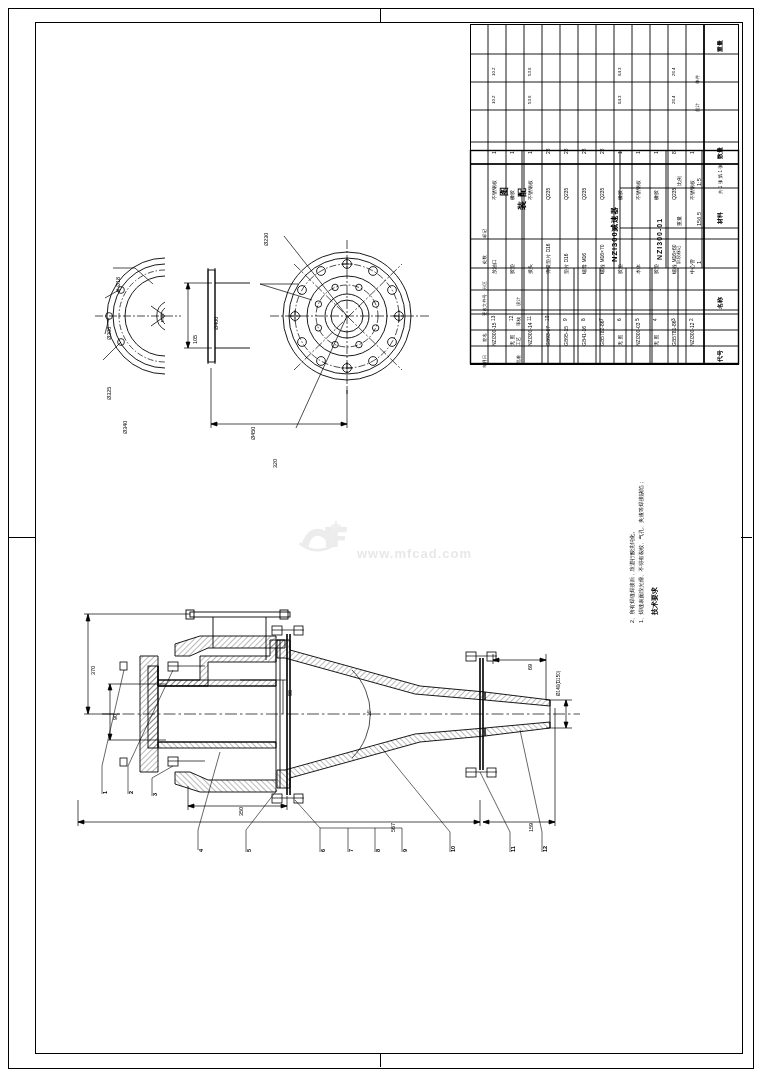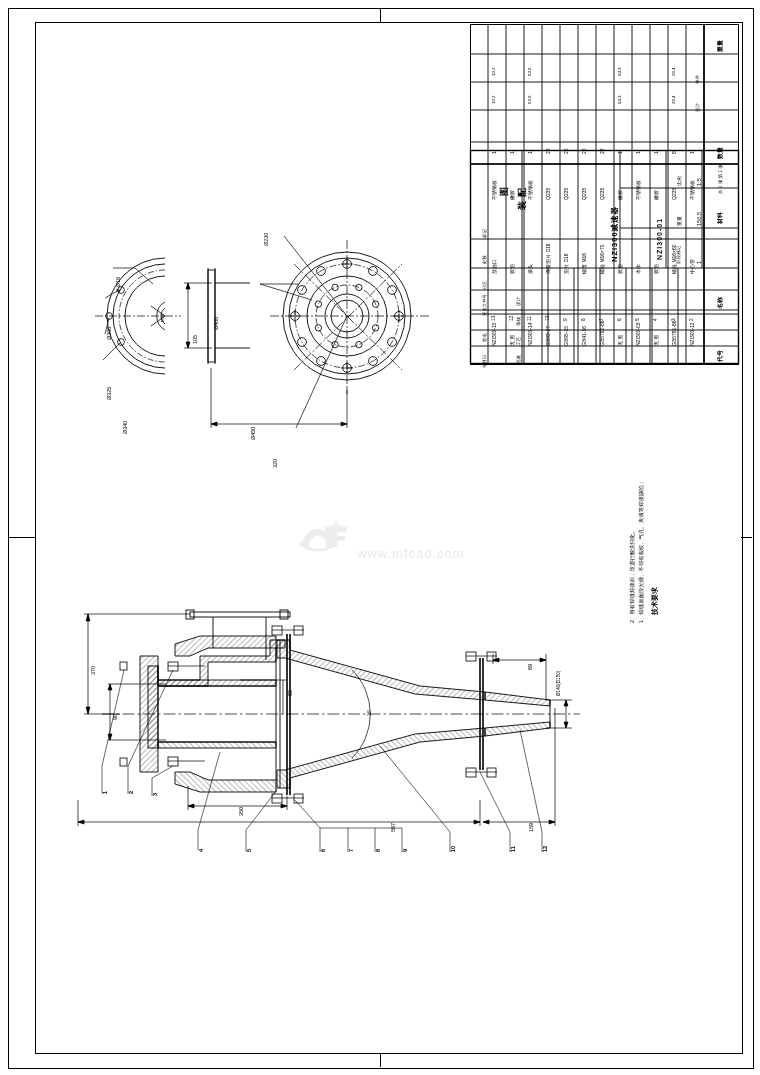--- a/index.html
+++ b/index.html
@@ -27,21 +27,21 @@
   .bom{position:absolute;left:470px;top:24px;width:270px;height:340px;}
   .bom .txt{position:absolute;font-size:5.2px;line-height:1;letter-spacing:0;}
   .bom .hdr{font-weight:bold;font-size:6px;}
 
   .tb{position:absolute;left:470px;top:150px;}
 
   
   .wm{position:absolute;left:295px;top:512px;width:200px;height:56px;opacity:.35;}
   .wm-cn{position:absolute;left:60px;top:2px;font-size:30px;letter-spacing:6px;color:#b9b9b9;font-weight:bold;
      font-family:"DejaVu Sans",sans-serif;}
-  .wm-url{position:absolute;left:62px;top:34px;font-size:13px;color:#bdbdbd;letter-spacing:1px;font-weight:normal;}
+  .wm-url{position:absolute;left:62px;top:34px;font-size:13px;color:#bdbdbd;letter-spacing:1px;font-weight:bold;}
   .wm-logo{position:absolute;left:2px;top:4px;width:56px;height:40px;}
 
   .lbl{position:absolute;font-size:5.4px;white-space:nowrap;}
   .lblb{position:absolute;font-size:5.6px;white-space:nowrap;font-weight:bold;}
 
   .tech{position:absolute;left:624px;top:575px;}
   .tech .t-h{position:absolute;font-size:7px;font-weight:bold;}
   .tech .t-l{position:absolute;font-size:5.4px;}
 
   svg{position:absolute;left:0;top:0;overflow:visible;}

